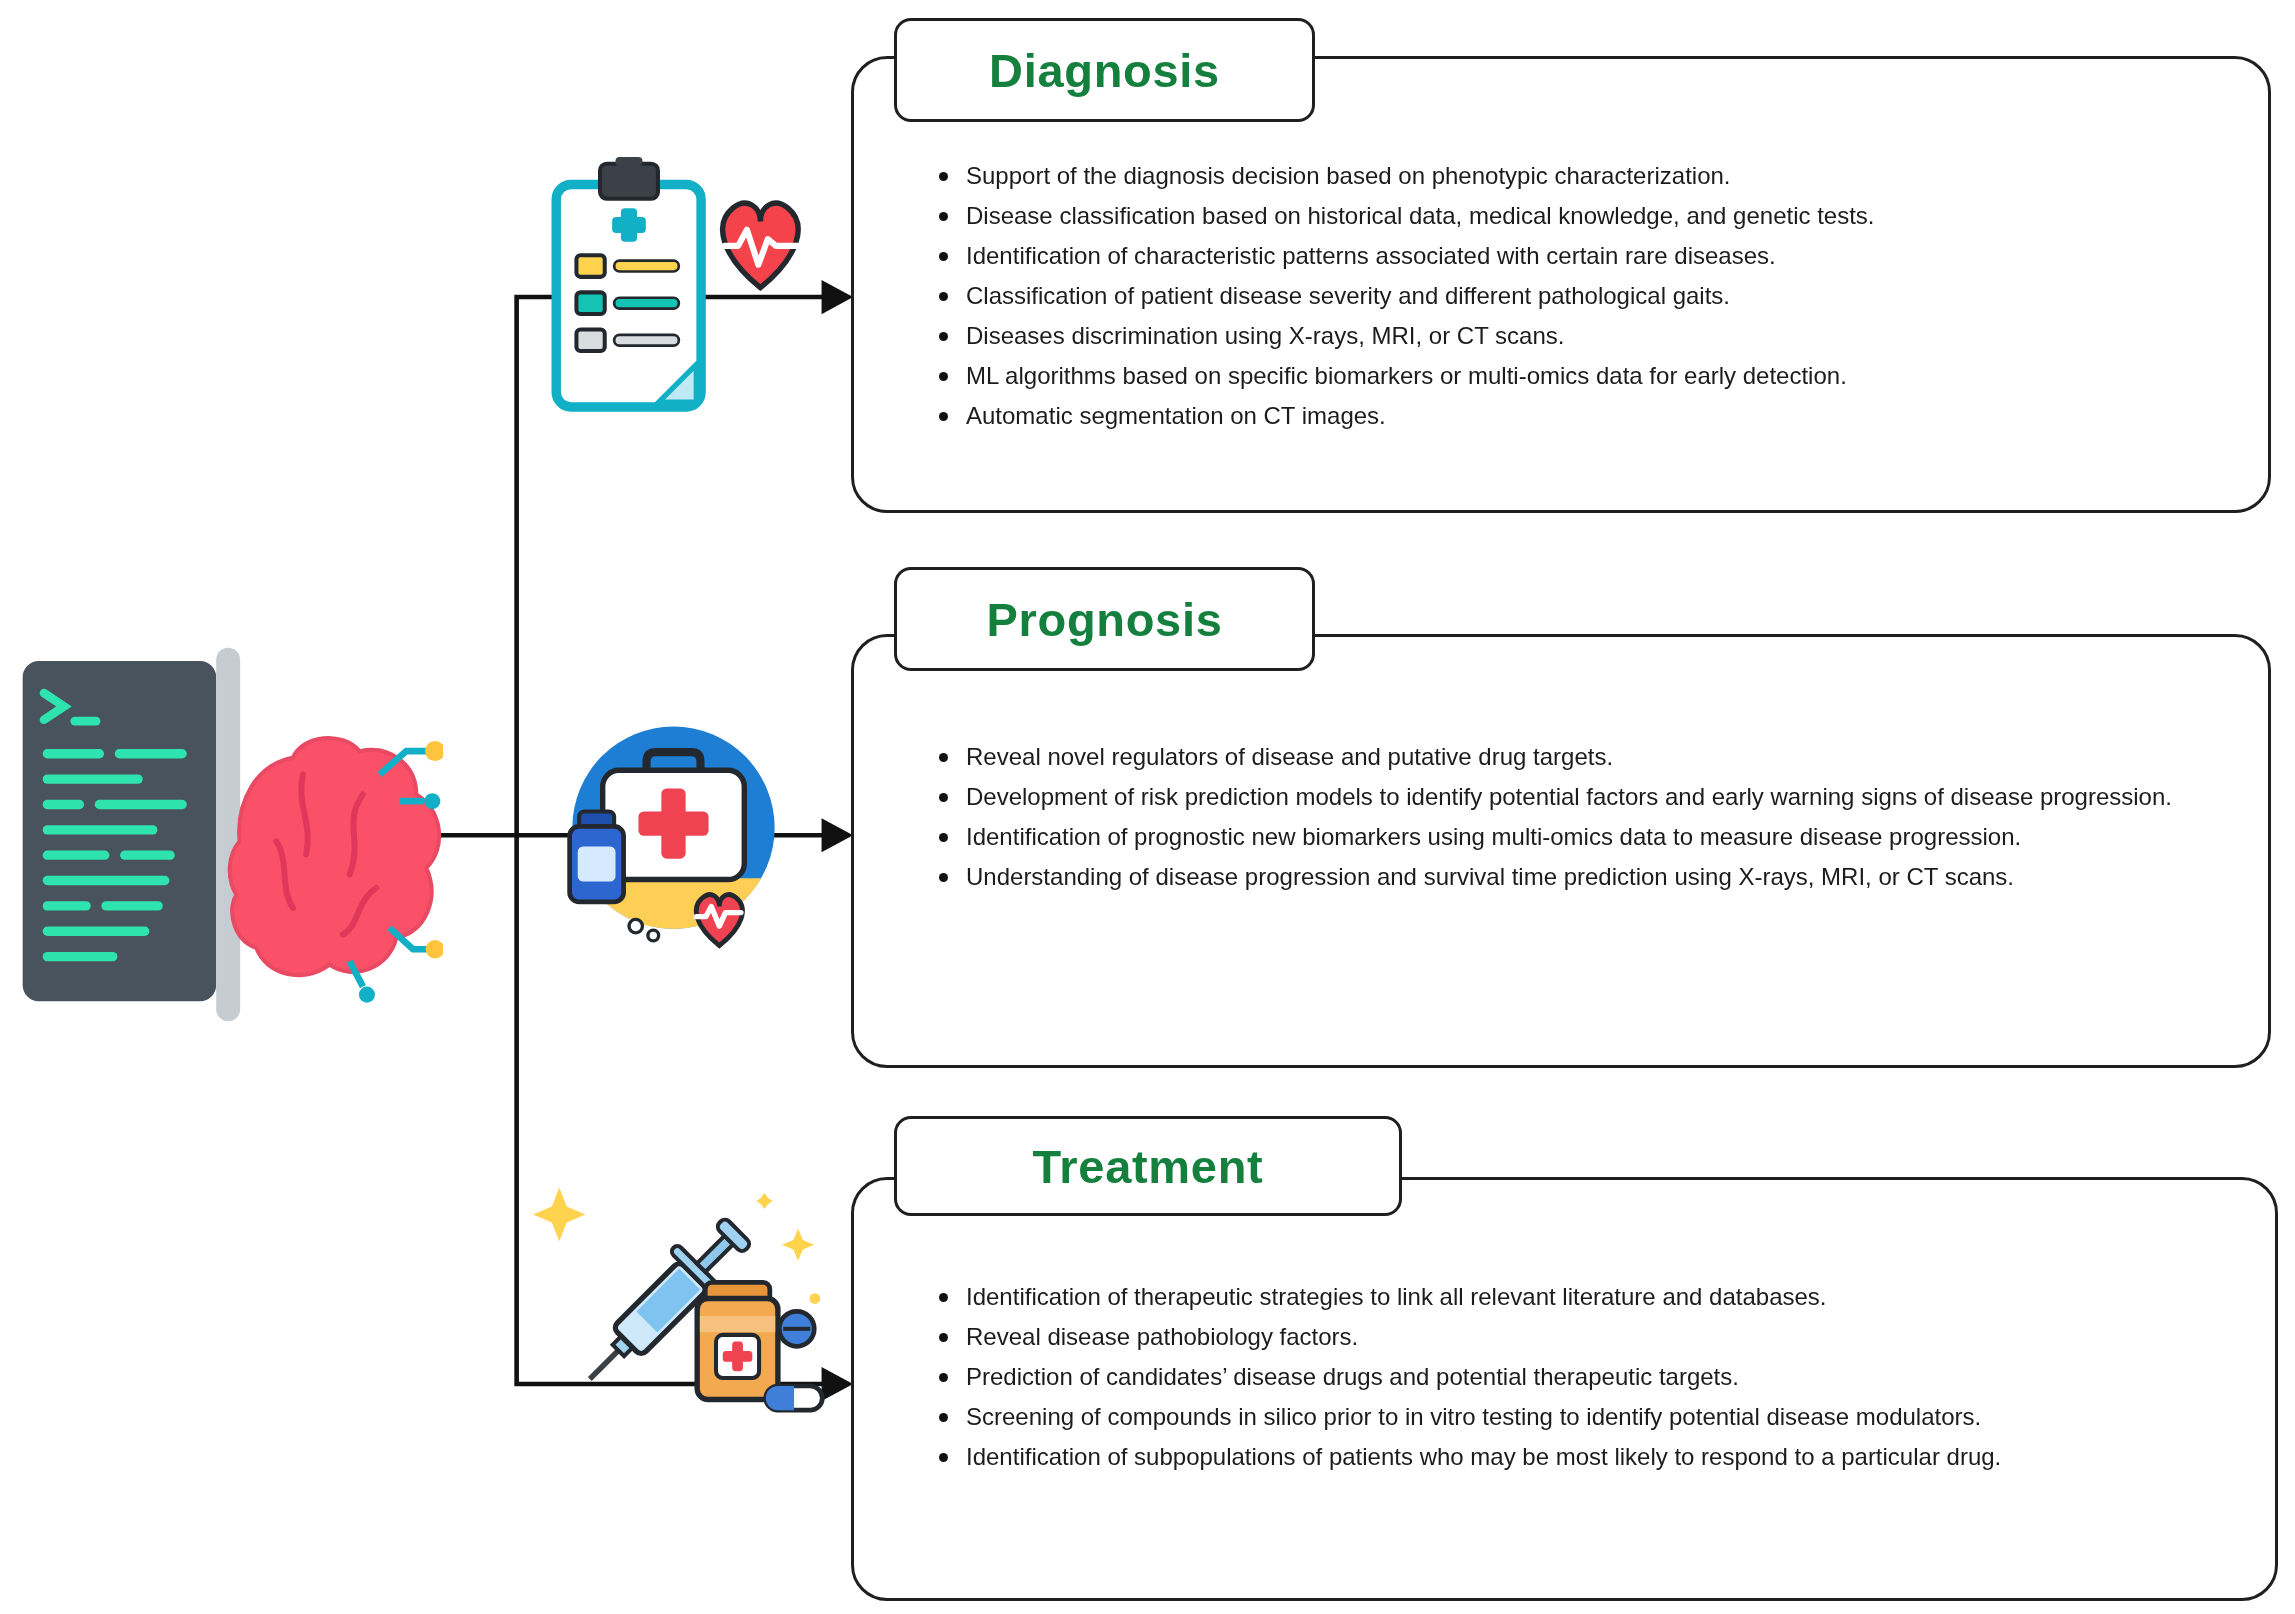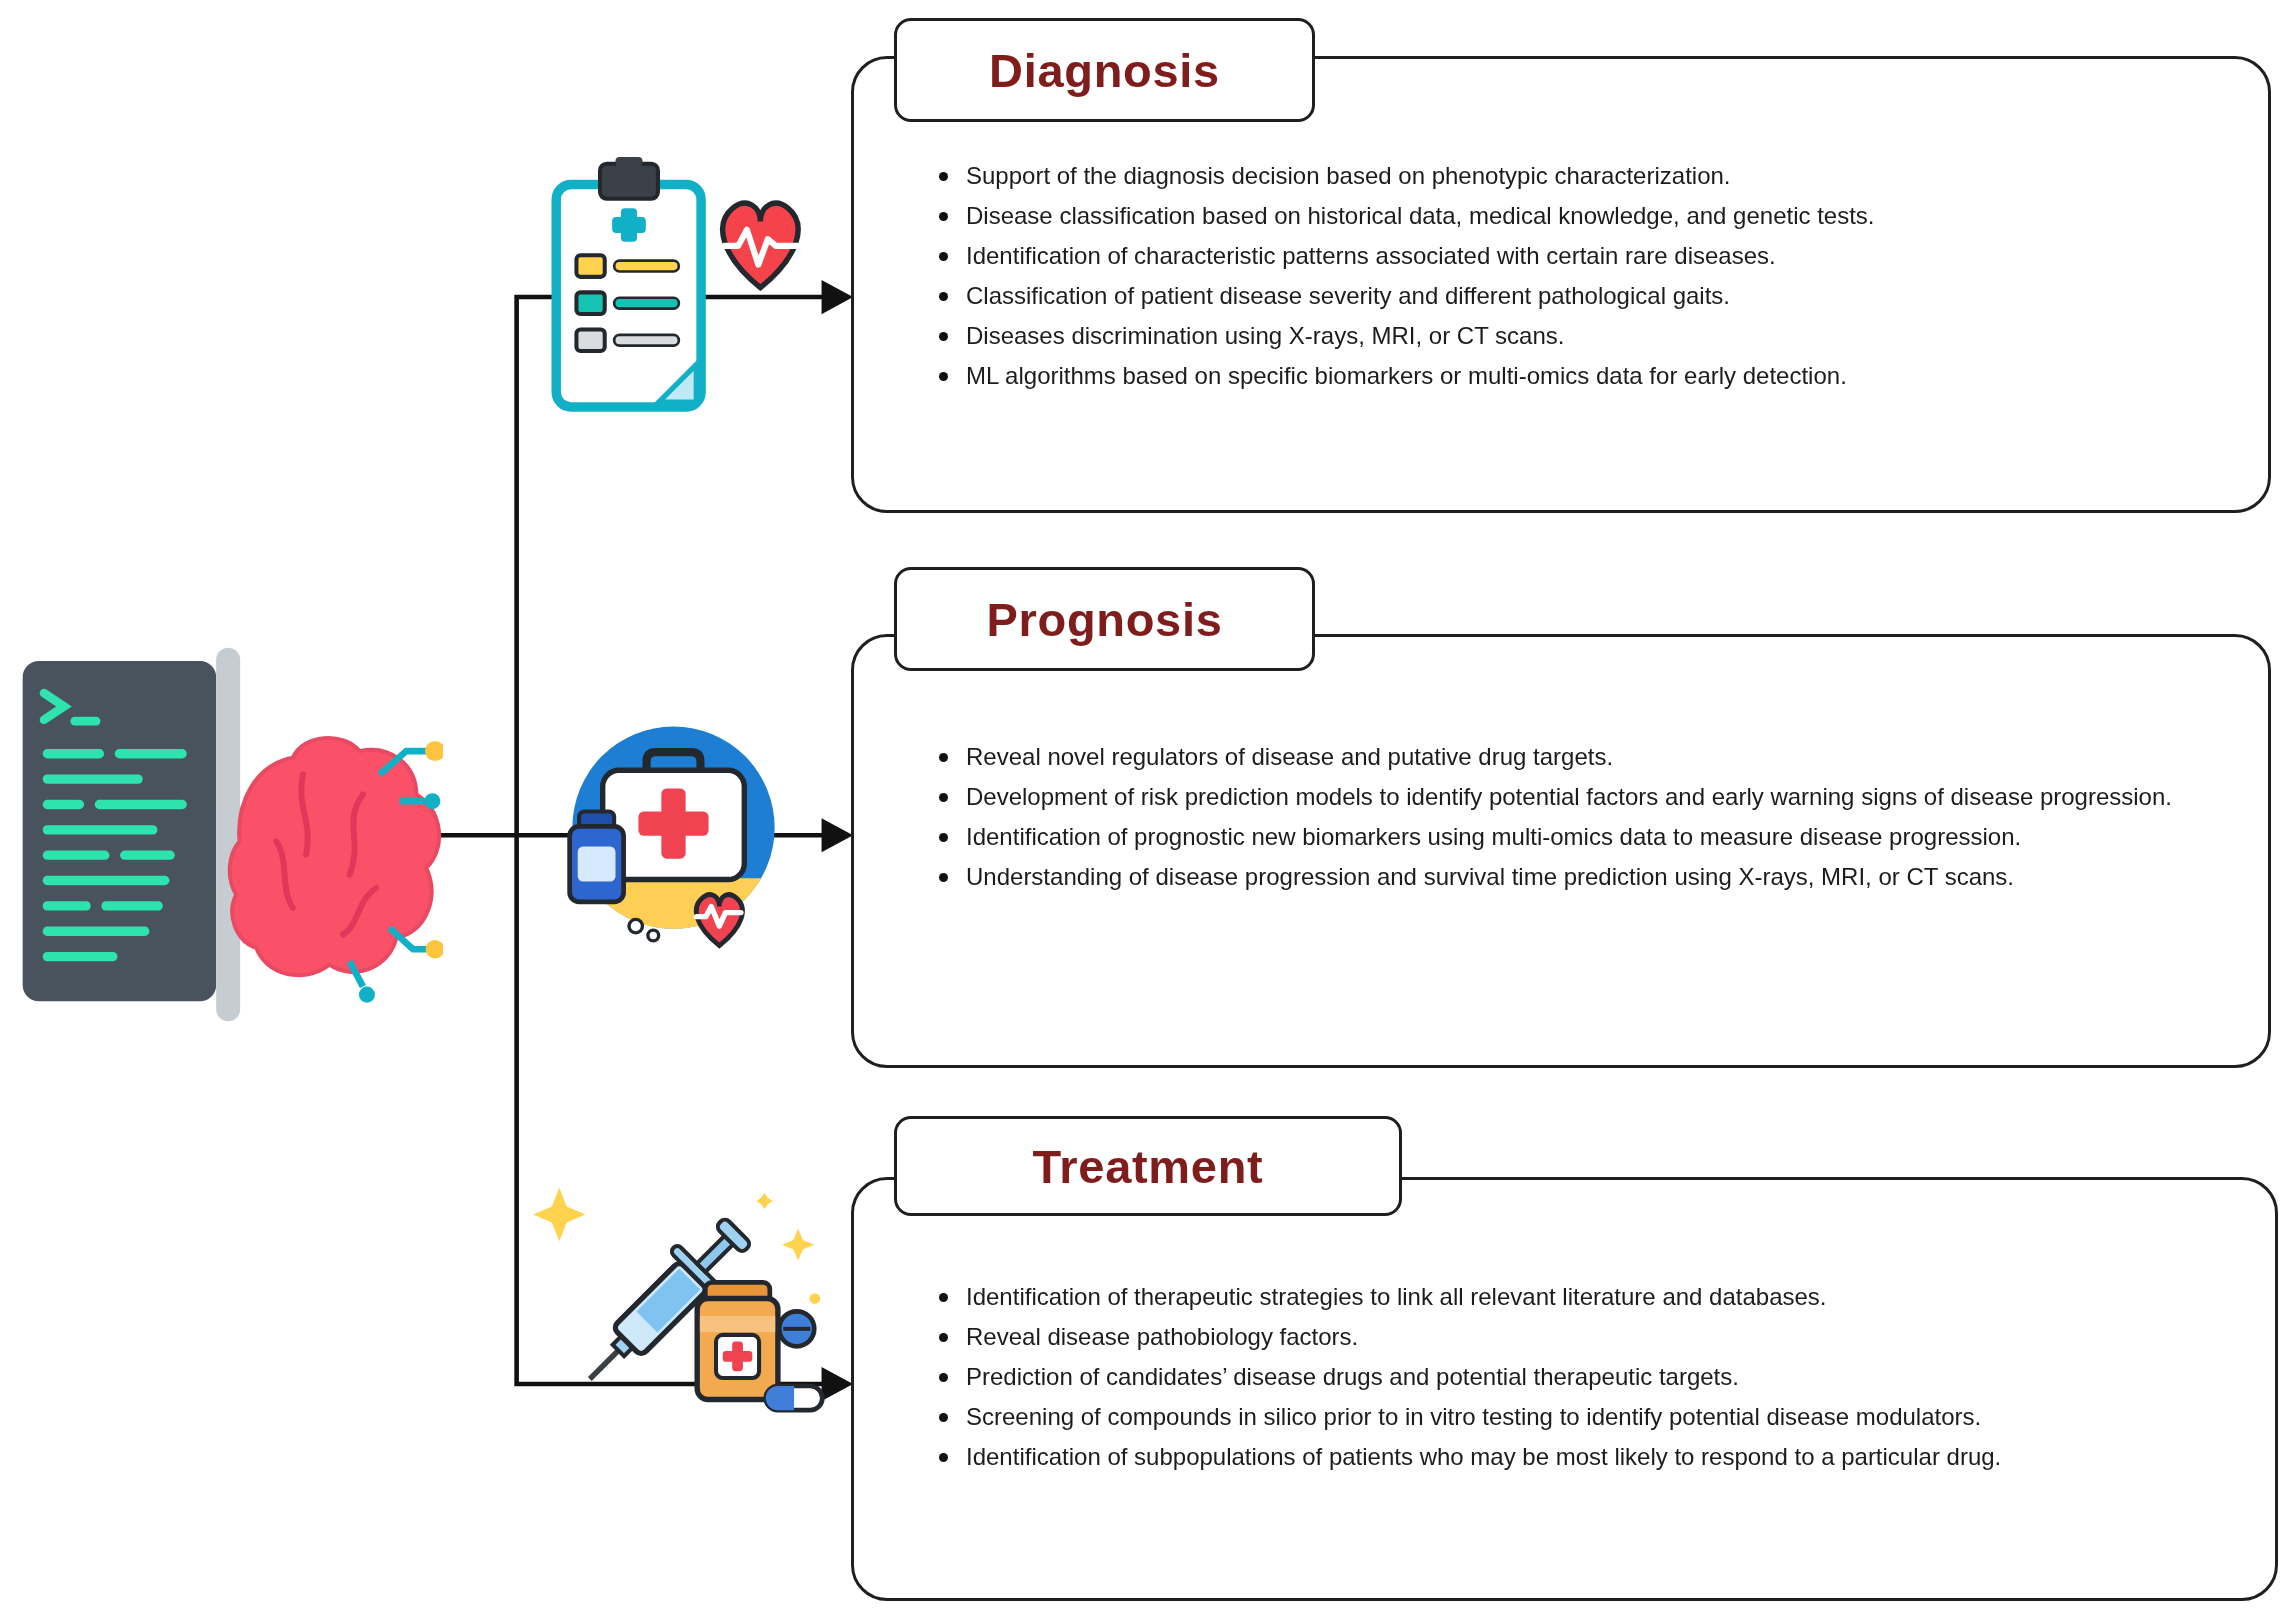--- a/index.html
+++ b/index.html
@@ -10,21 +10,21 @@
   .arrows{position:absolute;left:0;top:0;z-index:0;}
   .icon{position:absolute;z-index:2;}
   .panel{
     position:absolute;background:#fff;border:3.3px solid #1f1f1f;
     border-radius:36px;z-index:1;box-sizing:border-box;
   }
   .tab{
     position:absolute;background:#fff;border:3.3px solid #1f1f1f;border-radius:17px;
     display:flex;align-items:center;justify-content:center;z-index:3;box-sizing:border-box;
   }
-  .tab h2{margin:0;font-size:47px;font-weight:bold;color:#7f1d1d;letter-spacing:0.7px;}
+  .tab h2{margin:0;font-size:47px;font-weight:bold;color:#15803d;letter-spacing:0.7px;}
   .panel-body{box-sizing:border-box;height:100%;}
   ul.bullets{margin:8px;padding:0;list-style:none;}
   ul.bullets li{
     position:relative;padding-left:38px;font-size:24px;line-height:1.42;
     margin-bottom:6px;color:#1c1c1c;
   }
   ul.bullets li::before{
     content:"";position:absolute;left:10.5px;top:12.5px;width:9.2px;height:9.2px;
     border-radius:50%;background:#111;
   }
@@ -162,20 +162,21 @@
   </div>
   <div class="panel" style="left:851px;top:56px;width:1420px;height:457px;">
     <div class="panel-body" style="padding:92px 53px 20px 66px;">
       <ul class="bullets">
         <li>Support of the diagnosis decision based on phenotypic characterization.</li>
         <li>Disease classification based on historical data, medical knowledge, and genetic tests.</li>
         <li>Identification of characteristic patterns associated with certain rare diseases.</li>
         <li>Classification of patient disease severity and different pathological gaits.</li>
         <li>Diseases discrimination using X-rays, MRI, or CT scans.</li>
         <li>ML algorithms based on specific biomarkers or multi-omics data for early detection.</li>
+        <li>Automatic segmentation on CT images.</li>
       </ul>
     </div>
   </div>
 
   <div class="tab" style="left:894px;top:567px;width:421px;height:104px;">
     <h2>Prognosis</h2>
   </div>
   <div class="panel" style="left:851px;top:634px;width:1420px;height:434px;">
     <div class="panel-body" style="padding:95px 53px 36px 66px;">
       <ul class="bullets">

